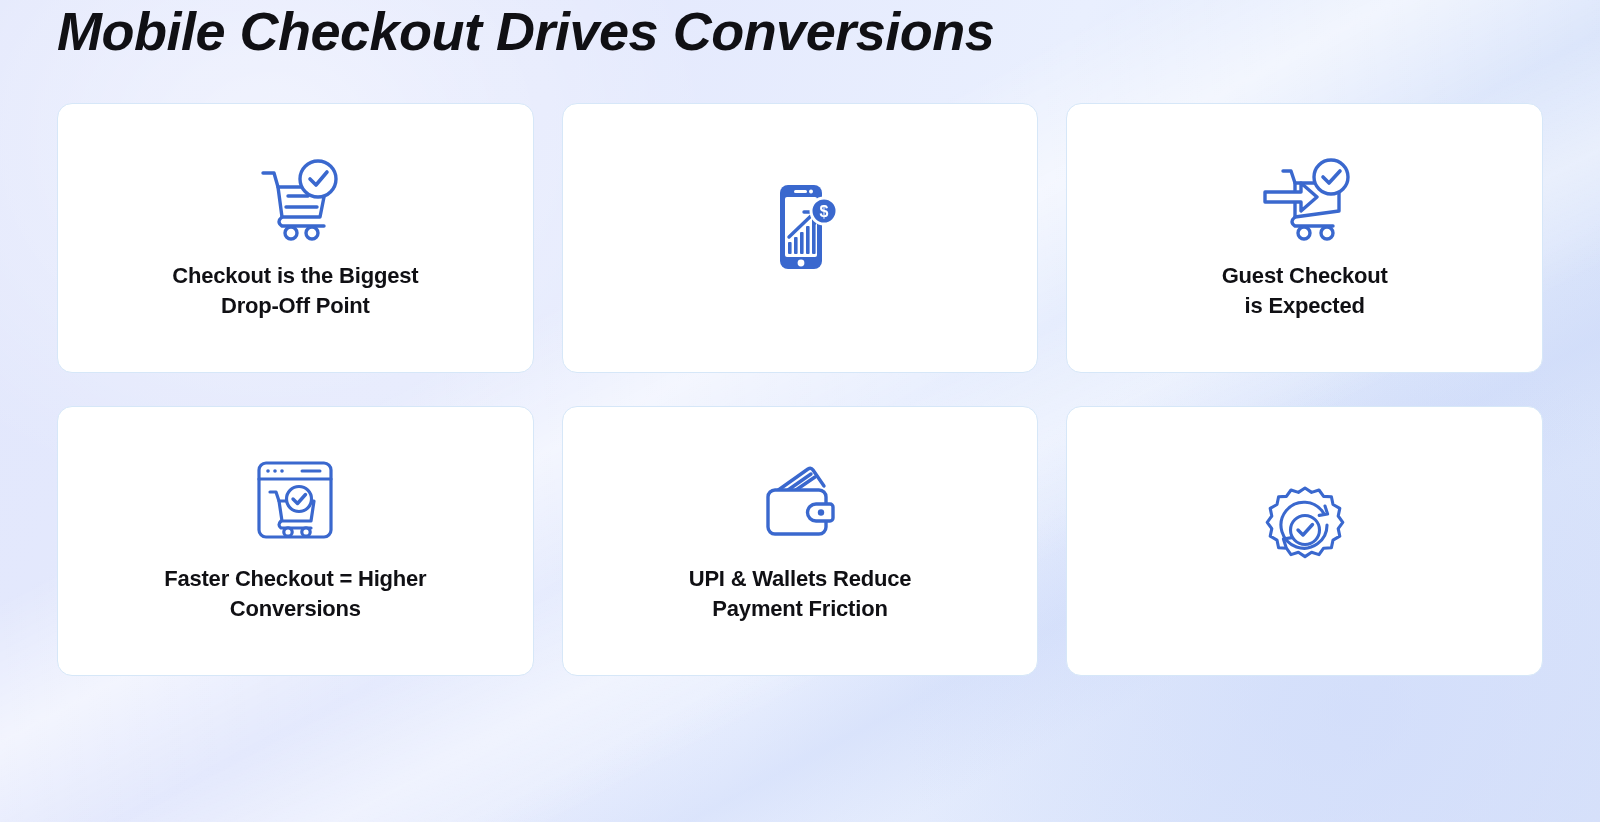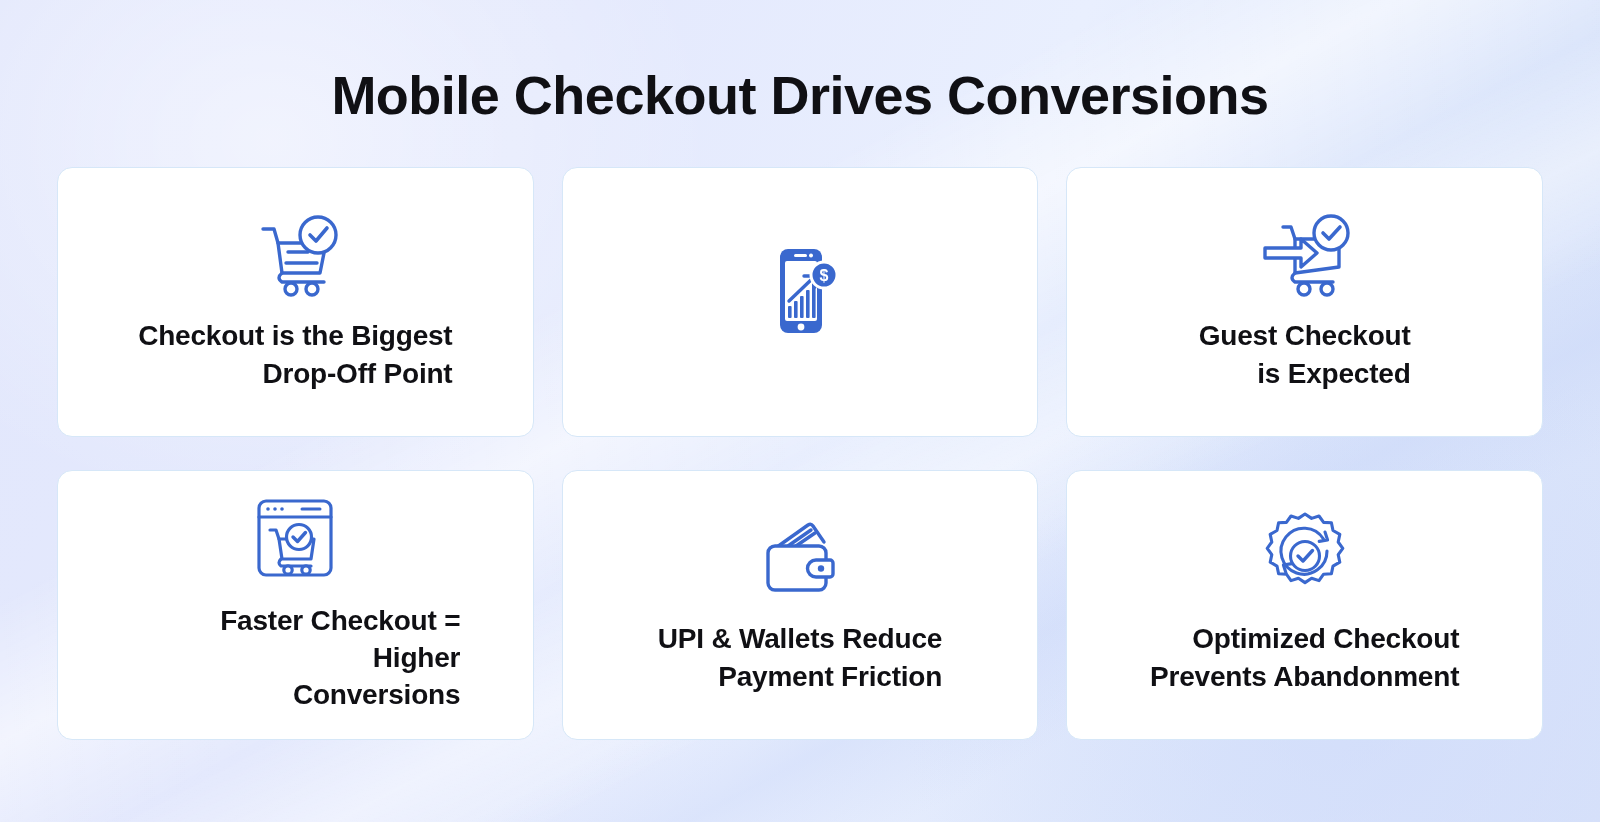--- a/index.html
+++ b/index.html
@@ -62,27 +62,27 @@
     position: relative;
     z-index: 2;
     width: 100%;
     height: 100%;
     box-sizing: border-box;
     padding: 0 57px;
   }
 
   .page-title {
     margin: 0;
-    padding-top: 64px;
-    text-align: center;
+    text-align: left;
     font-size: 54px;
     font-weight: 700;
     letter-spacing: -0.5px;
     color: #101014;
     line-height: 1.18;
+    font-style: italic;
   }
 
   .card-grid {
     margin-top: 39px;
     display: grid;
     grid-template-columns: repeat(3, 1fr);
     grid-template-rows: repeat(2, 270px);
     column-gap: 28px;
     row-gap: 33px;
   }
@@ -103,22 +103,22 @@
     height: 92px;
     display: flex;
     align-items: center;
     justify-content: center;
     margin-bottom: 18px;
   }
   .card-icon svg { display: block; }
 
   .card-title {
     margin: 0;
-    text-align: right;
-    font-size: 28px;
+    text-align: center;
+    font-size: 22px;
     font-weight: 700;
     color: #101014;
     line-height: 1.33;
     letter-spacing: -0.2px;
     max-width: 330px;
     white-space: pre-line;
   }
 </style>
 </head>
 <body>
@@ -234,19 +234,17 @@
           <svg width="92" height="92" viewBox="0 0 92 92" fill="none" stroke="#3a68ce" stroke-width="3.1" stroke-linecap="round" stroke-linejoin="round">
             <path d="M46 4
                      l6.6 4.4 7.4 -2.4 4.6 6.4 7.8 0.4 1.6 7.7 6.8 3.9 -1.6 7.6 4.6 6.3 -4.6 6.3 1.6 7.6 -6.8 3.9 -1.6 7.7 -7.8 0.4 -4.6 6.4 -7.4 -2.4 -6.6 4.4 -6.6 -4.4 -7.4 2.4 -4.6 -6.4 -7.8 -0.4 -1.6 -7.7 -6.8 -3.9 1.6 -7.6 -4.6 -6.3 4.6 -6.3 -1.6 -7.6 6.8 -3.9 1.6 -7.7 7.8 -0.4 4.6 -6.4 7.4 2.4 z" fill="#ffffff"></path>
             <path d="M64.5 29 a23 23 0 1 0 3.5 12"></path>
             <path d="M66 22 l2.6 8 -8.4 1.4"></path>
             <path d="M27 63 l-2.6 -8 8.4 -1.4"></path>
             <circle cx="46" cy="46" r="14.5" fill="#ffffff"></circle>
             <path d="M39 46 l5 5 9.5 -10.5" stroke-width="3.4"></path>
           </svg>
         </div>
-        <p class="card-title">Optimized Checkout
-Prevents Abandonment</p>
       </div>
 
     </div>
   </div>
 </div>
 
 </body></html>

